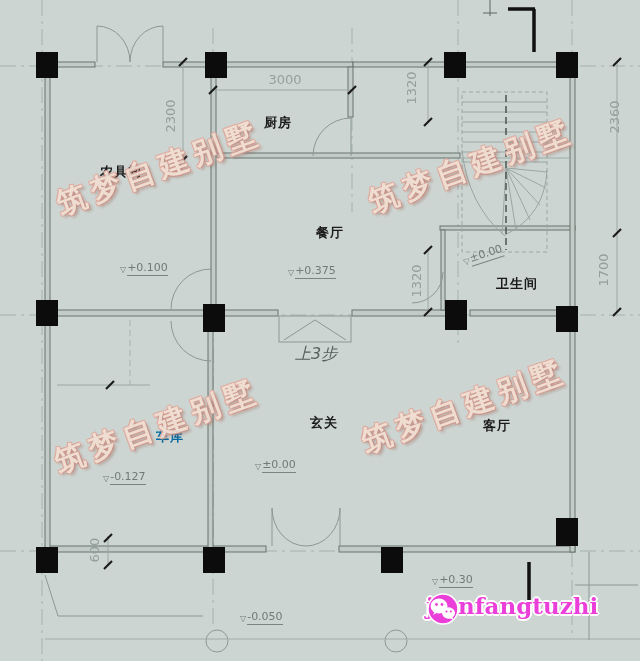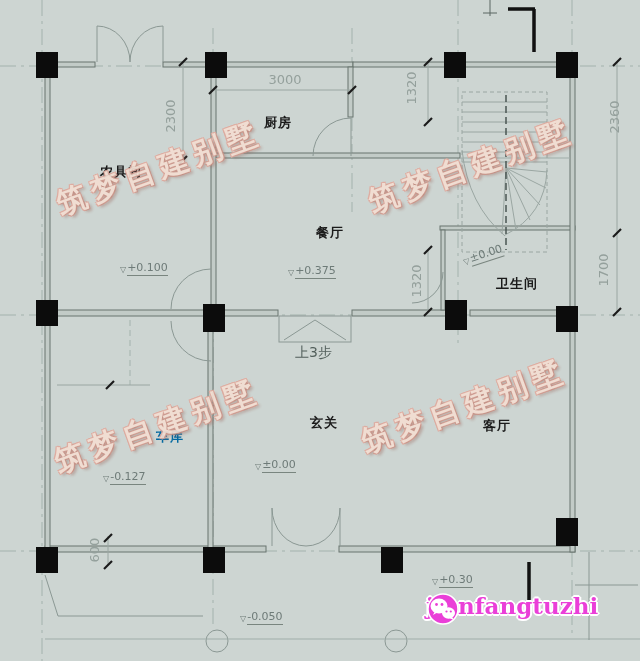--- a/index.html
+++ b/index.html
@@ -6,21 +6,21 @@
   .plan{position:relative;width:640px;height:661px;background:#cdd5d2;overflow:hidden;
         font-family:"DejaVu Sans","Liberation Sans",sans-serif;}
   .plan svg{position:absolute;left:0;top:0;}
   .lbl{position:absolute;font-size:13px;font-weight:bold;color:#1b1b1b;letter-spacing:1px;white-space:nowrap;}
   .lbl-muted{color:#0369a1;}
   .dim{position:absolute;font-size:13px;color:#94a09c;white-space:nowrap;text-align:center;}
   .dim-v{width:60px;height:16px;transform:rotate(-90deg);}
   .elev{position:absolute;font-size:11px;color:#6e7b78;white-space:nowrap;}
   .elev .etri{font-size:8px;vertical-align:-1px;margin-right:1px;}
   .elev .eval{border-bottom:1px solid #79857f;padding-bottom:1px;}
-  .note{position:absolute;font-size:14px;color:#53605c;white-space:nowrap;}
+  .note{position:absolute;font-size:16px;color:#53605c;white-space:nowrap;font-style:italic;}
   .watermark{position:absolute;font-size:30px;font-weight:bold;letter-spacing:6px;white-space:nowrap;
      color:#f3ded2;transform:rotate(-20deg);transform-origin:left center;opacity:.92;
      text-shadow:2px 3px 3px rgba(150,95,85,.45),-1px -1px 0 #e0aa9e,1px -1px 0 #e0aa9e,
                  -1px 1px 0 #e0aa9e,1px 1px 0 #e0aa9e;}
   .logo{position:absolute;left:426px;top:592px;display:flex;align-items:center;gap:5px;}
   .logo-text{font-family:"DejaVu Serif","Liberation Serif",serif;font-weight:bold;font-size:23px;color:#ea3fd8;
      text-shadow:-2px 0 0 #fff,2px 0 0 #fff,0 -2px 0 #fff,0 2px 0 #fff,
                  -1px -1px 0 #fff,1px 1px 0 #fff,-1px 1px 0 #fff,1px -1px 0 #fff;}
 </style>
 </head>

